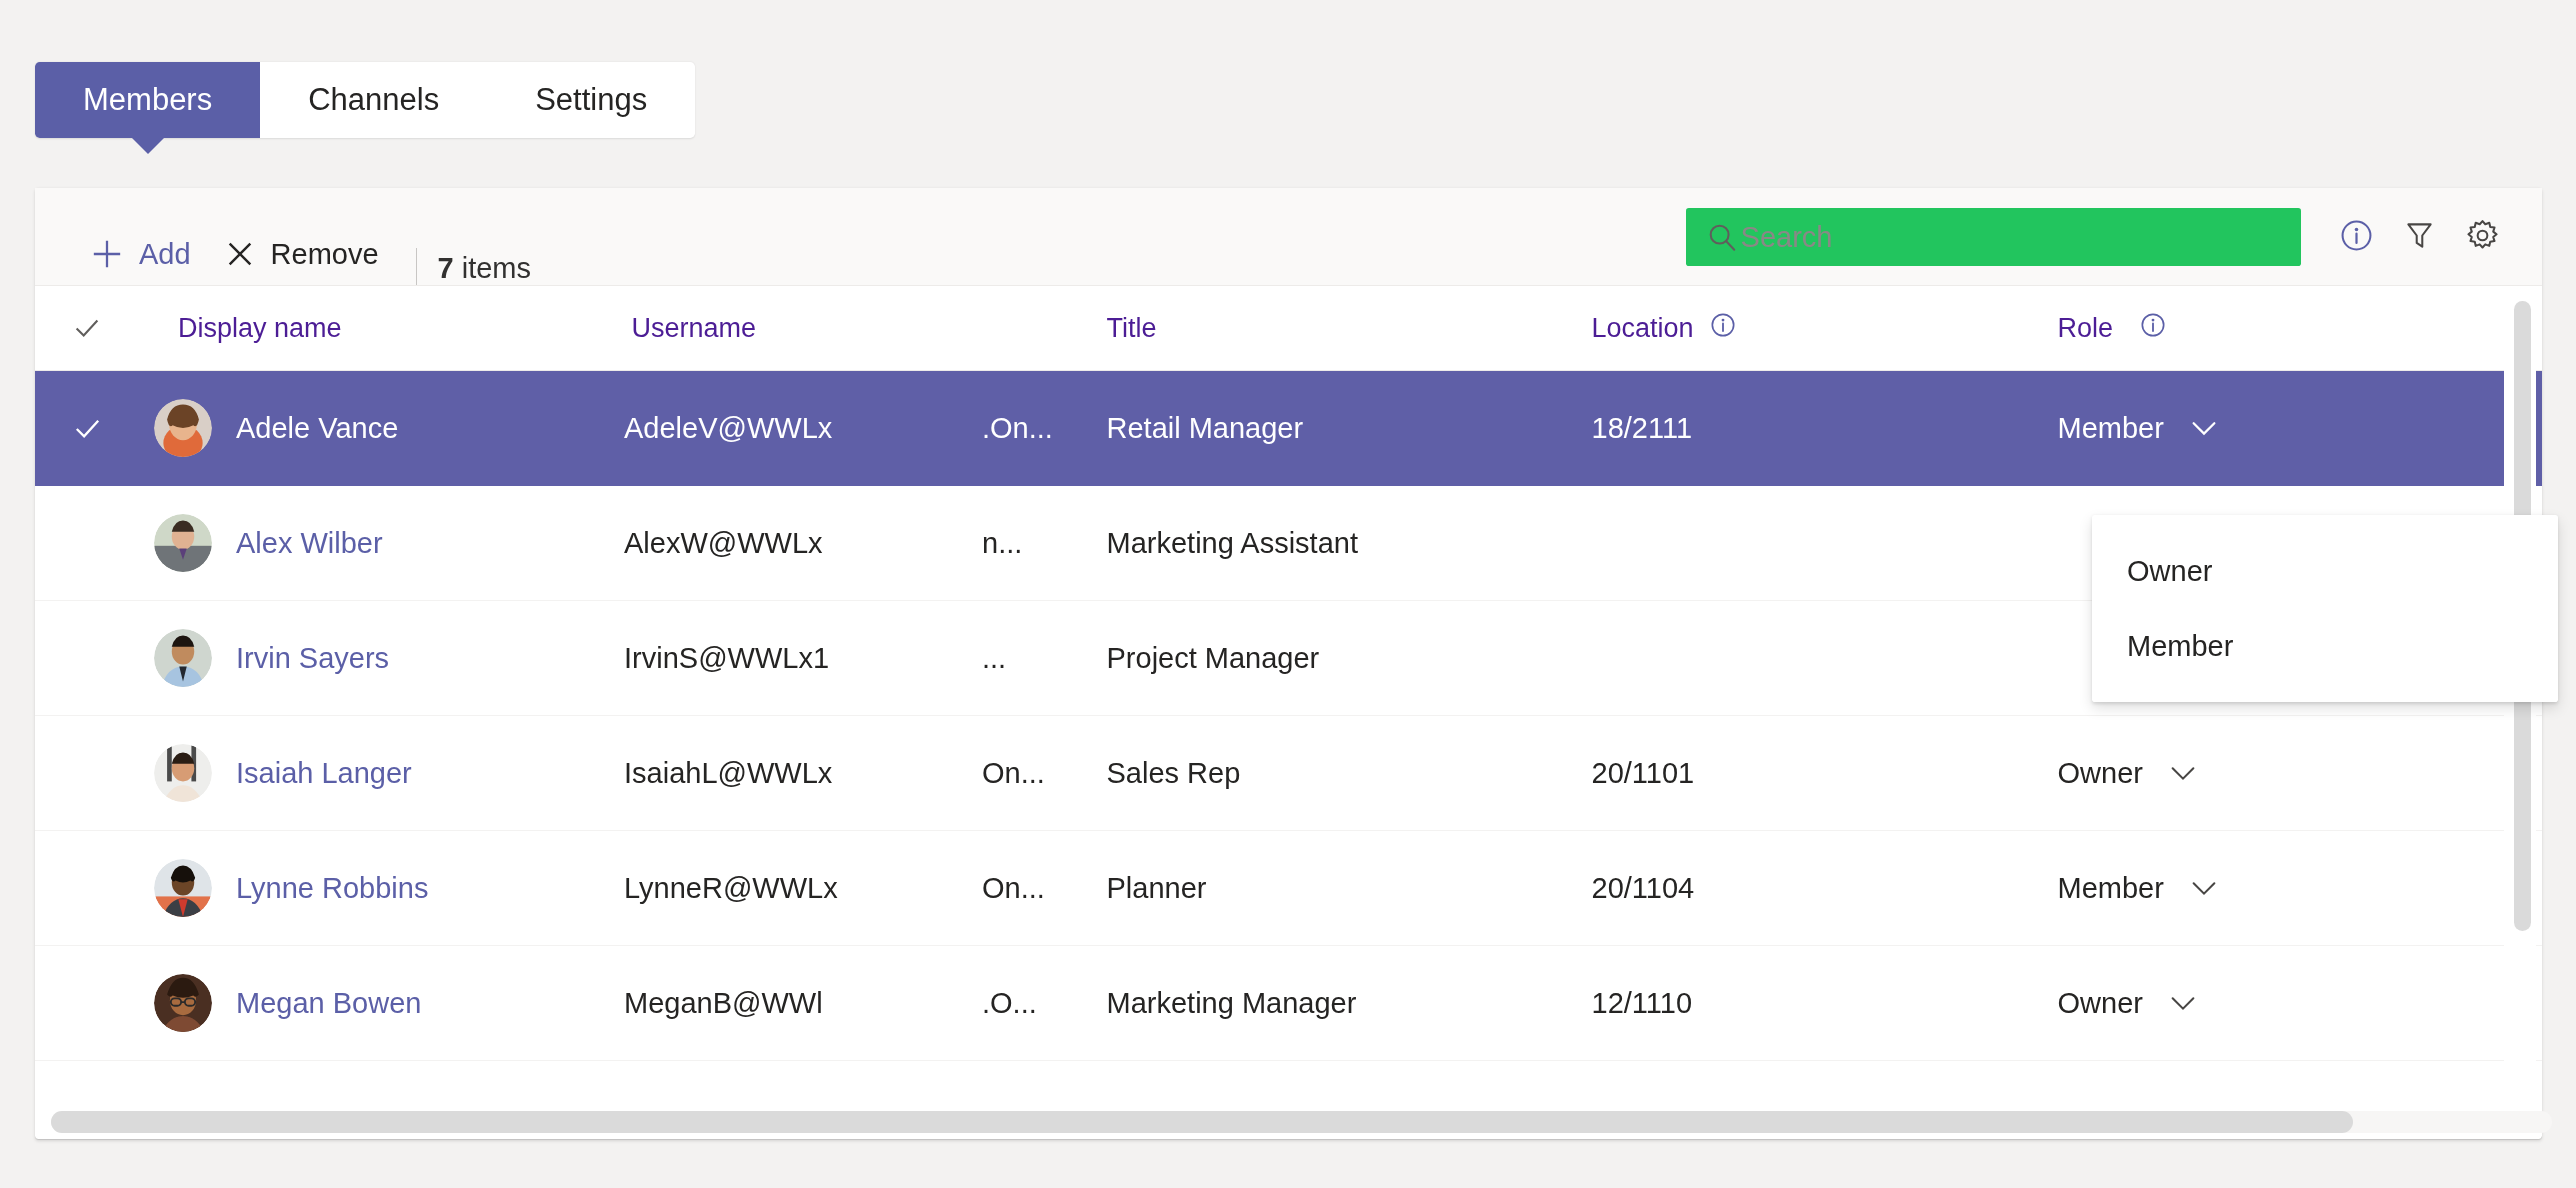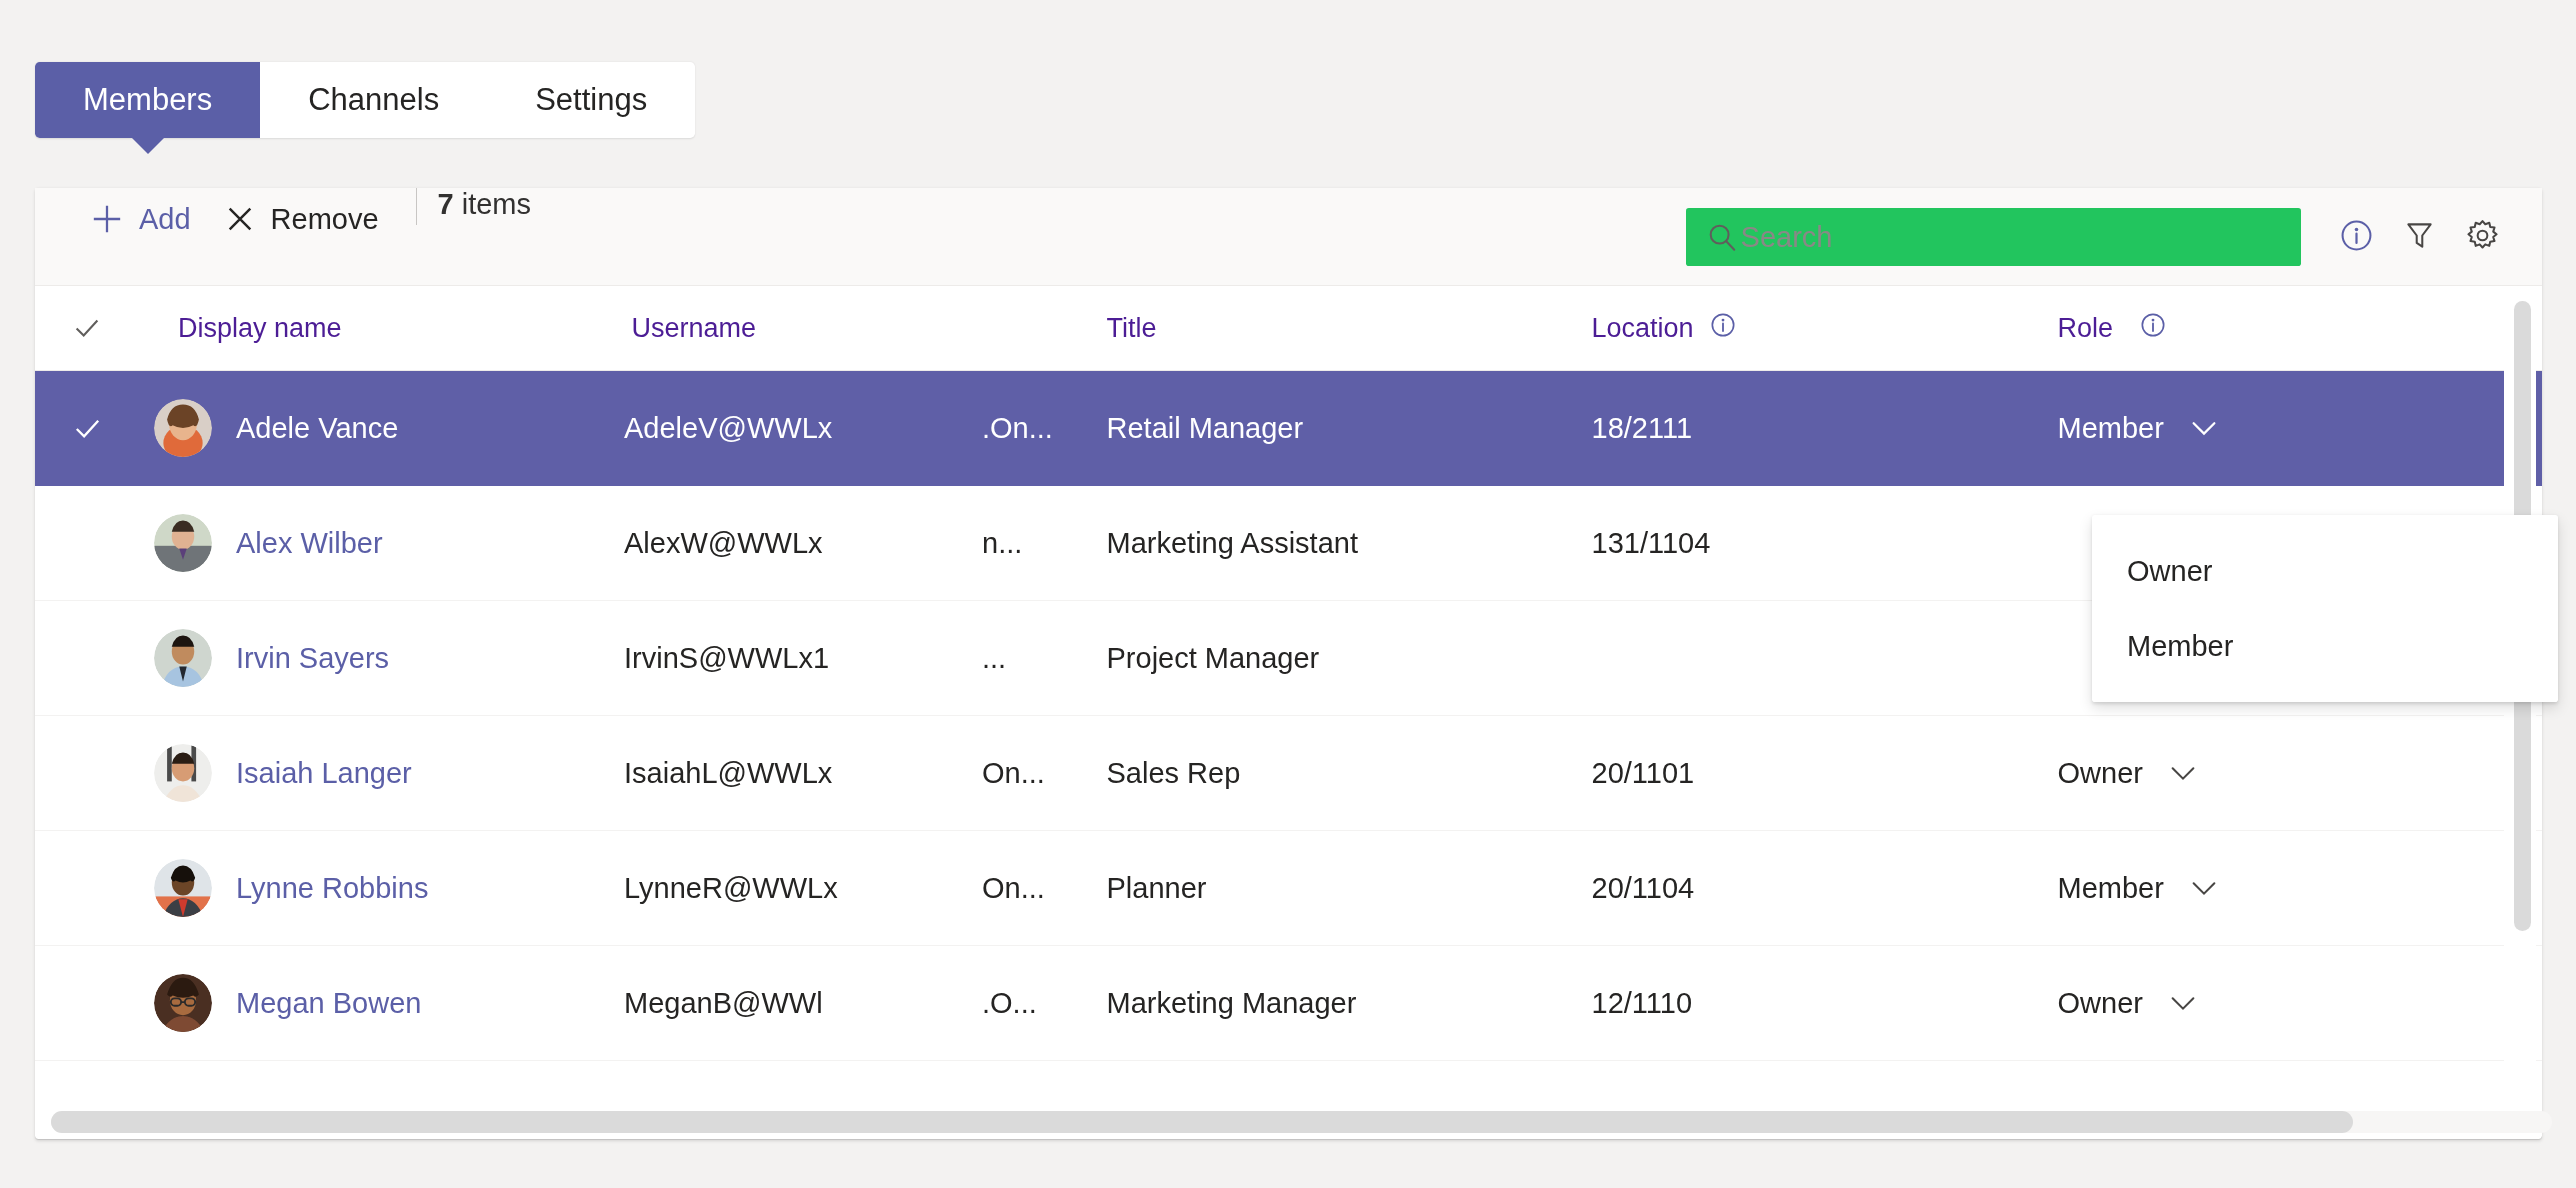--- a/index.html
+++ b/index.html
@@ -65,21 +65,21 @@
     box-shadow: 0 1.5px 3.4px rgba(0,0,0,0.13), 0 0.3px 0.8px rgba(0,0,0,0.10);
     overflow: visible;
   }
 
   
   .commandbar {
     position: relative;
     height: 98px;
     background: #faf9f8;
     display: flex;
-    align-items: flex-start;
+    align-items: flex-end;
     padding-left: 39px;
     border-bottom: 0.9px solid #edebe9;
   }
   .cmd-btn {
     display: flex;
     align-items: center;
     gap: 16px;
     height: 62px;
     padding: 0 17px;
     font-size: 29px;
@@ -479,23 +479,20 @@
               </g>
             </svg>
         </span>
         <span class="name-link">Alex Wilber</span>
       </div>
       <div class="c-user">
         <span class="cell"><span class="uname-main">AlexW@WWLx</span><span class="uname-tail">n...</span></span>
       </div>
       <div class="c-title">
         <span class="cell">Marketing Assistant</span>
-      </div>
-      <div class="c-loc">
-        <span class="cell">131/1104</span>
       </div>
       <div class="c-role">
         <span class="role-text"></span>
       </div>
     </div>
 
     <div class="row">
       <div class="c-check"></div>
       <div class="c-name">
         <span class="avatar">

